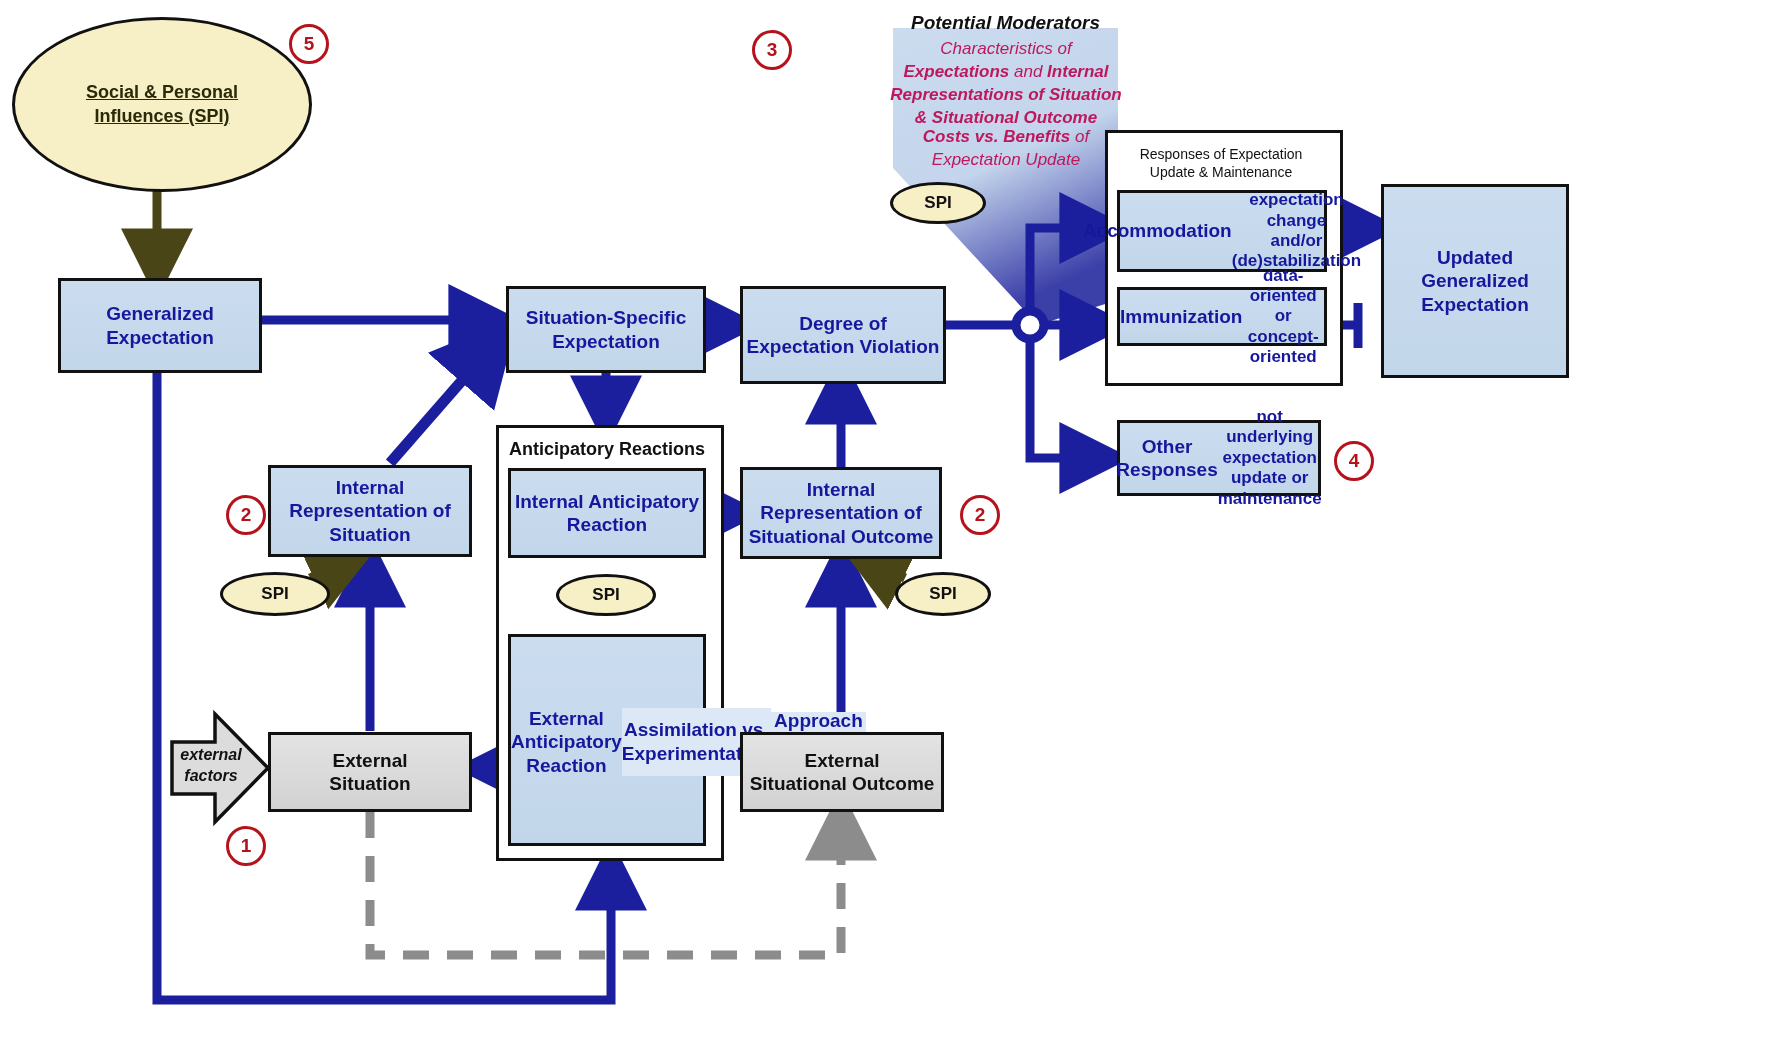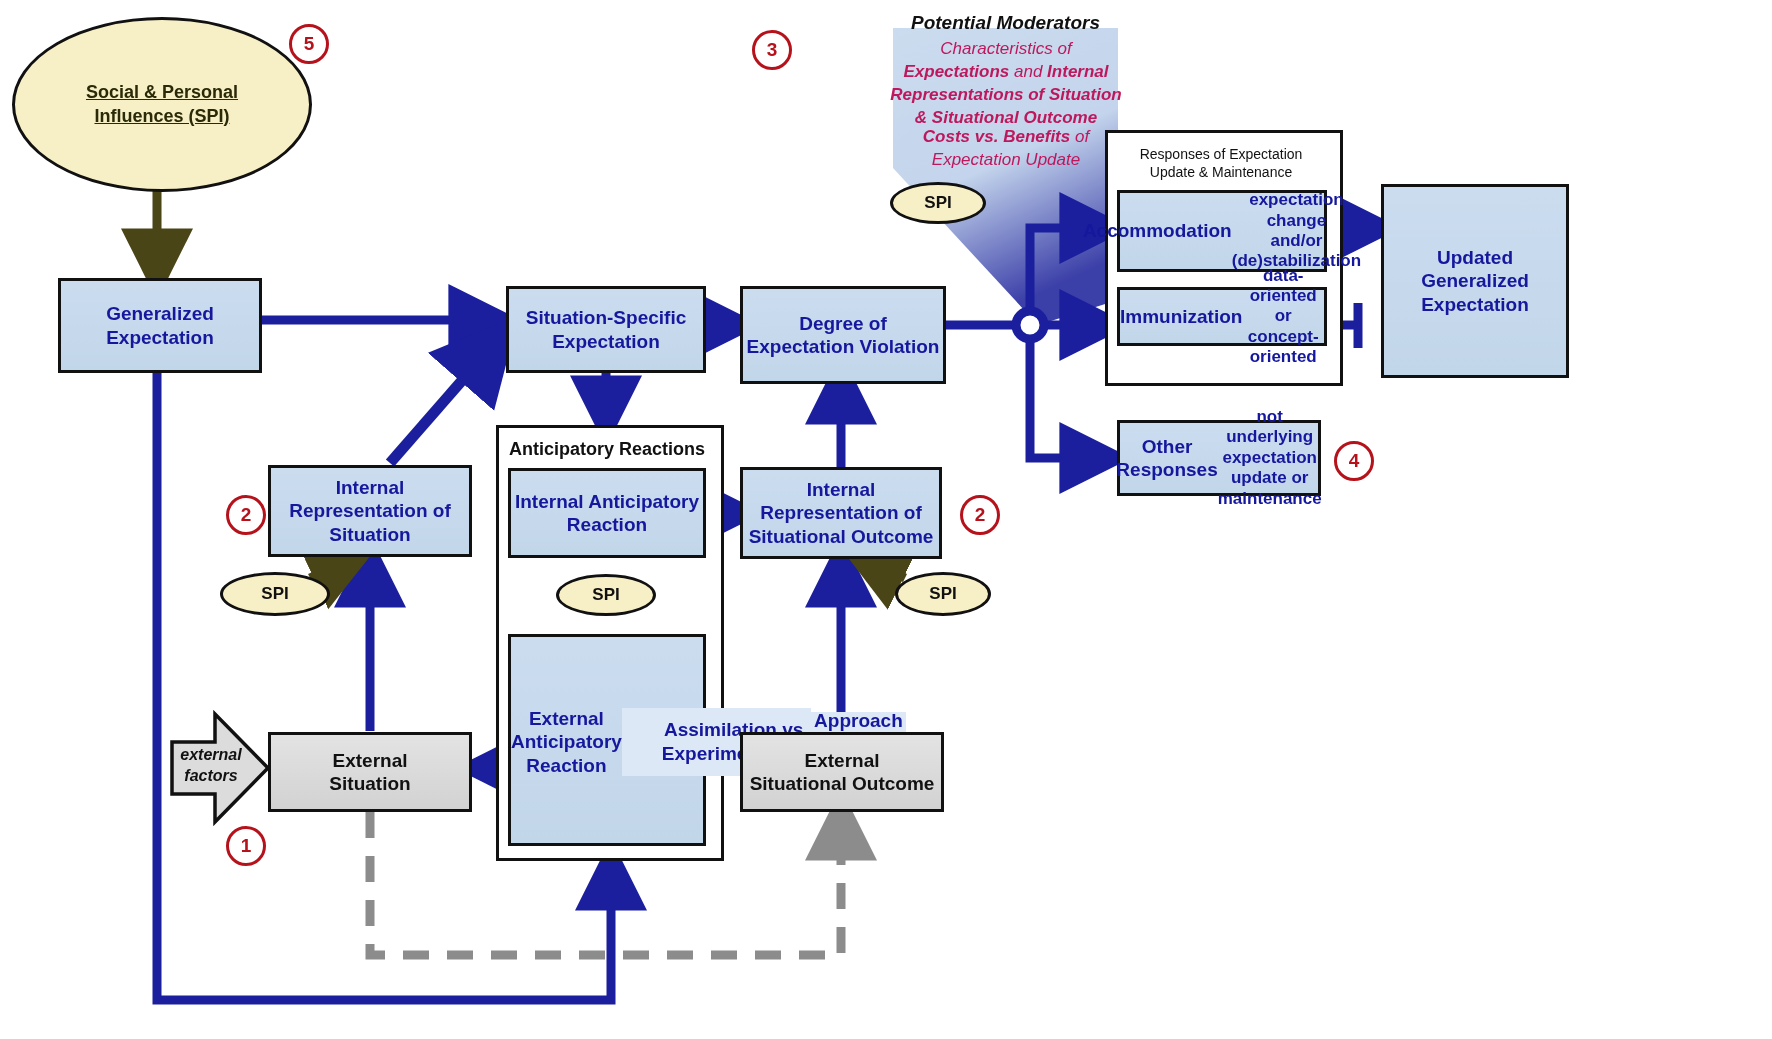--- a/index.html
+++ b/index.html
@@ -198,21 +198,21 @@
   <div class="ellipse" style="left:556px;top:574px;width:100px;height:42px;">
     <span class="spi-e">SPI</span>
   </div>
 
   <div class="node blue-box" style="left:508px;top:634px;width:198px;height:212px;justify-content:flex-start;padding-top:10px;">
     <div class="lbl ttl" style="margin-bottom:6px;">
       <span>External Anticipatory</span><br>
       <span>Reaction</span>
     </div>
     <div class="innerlight" style="width:170px;height:68px;display:flex;align-items:center;justify-content:center;
-                color:#15179c;font-weight:bold;font-size:19px;line-height:1.25;margin-bottom:6px;padding-left:40px;">
+                color:#15179c;font-weight:bold;font-size:19px;line-height:1.25;margin-bottom:6px;">
       <div>
         <span>Assimilation vs.</span><br>
         <span>Experimentation</span>
       </div>
     </div>
     <div class="innerlight" style="width:170px;height:66px;display:flex;align-items:center;justify-content:center;
                 color:#15179c;font-weight:bold;font-size:19px;line-height:1.25;">
       <div>
         <span>Approach vs.</span><br>
         <span>Avoidance</span>

